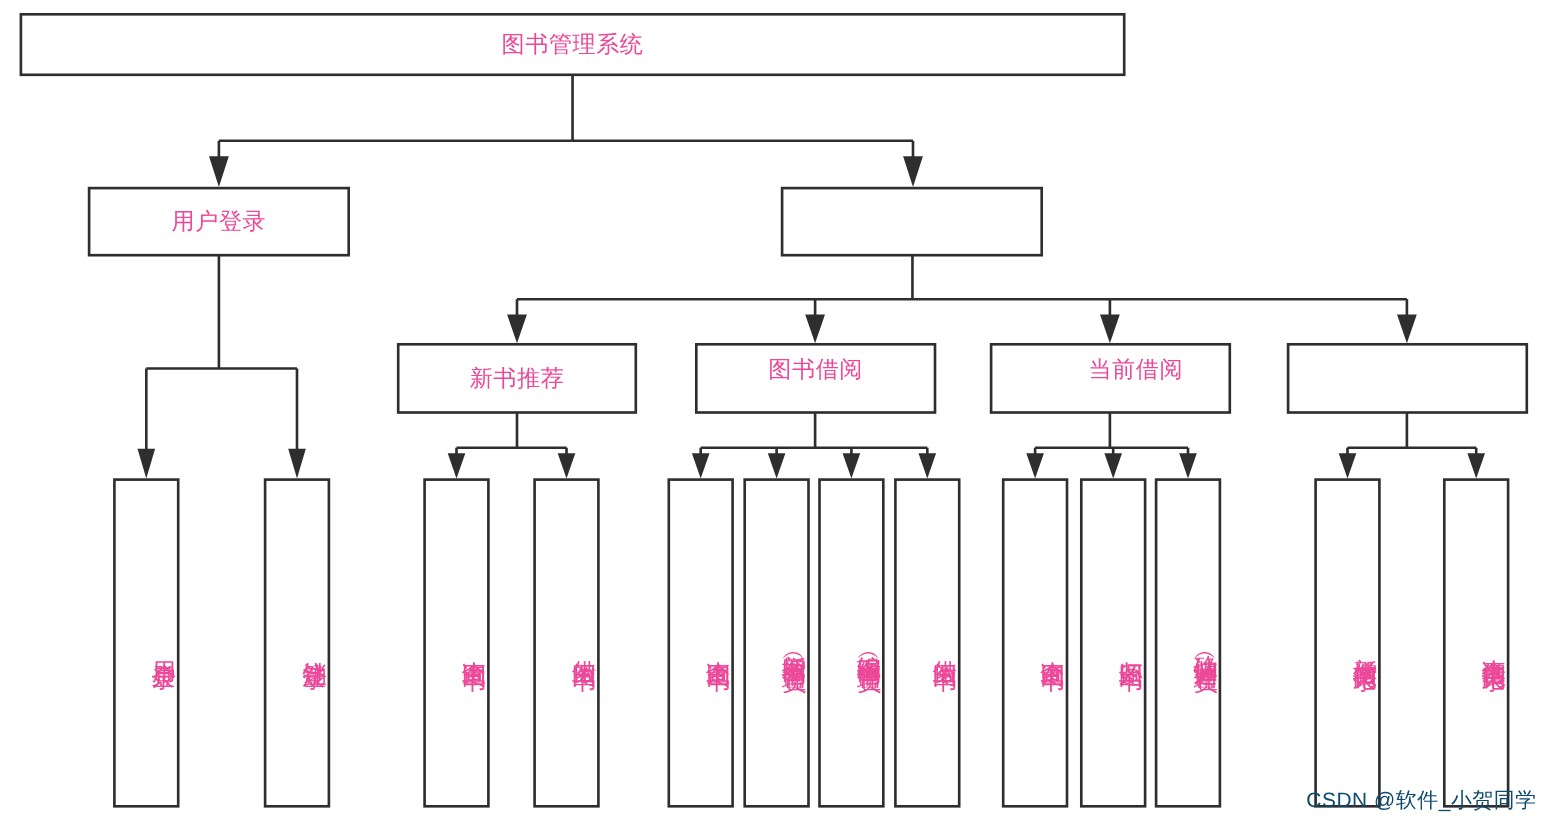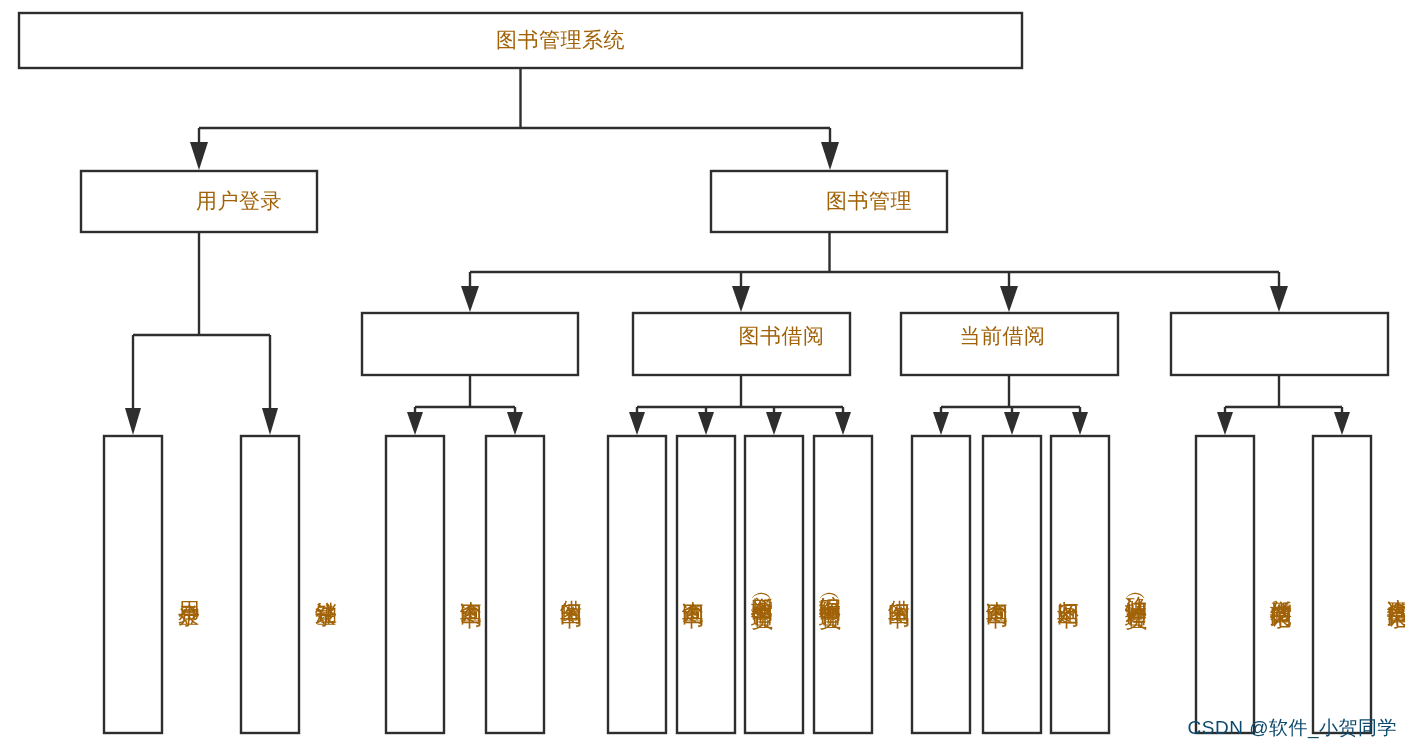--- a/index.html
+++ b/index.html
@@ -40,26 +40,25 @@
   }
   .arrow-head {
     fill: #2e2e2e;
     stroke: none;
   }
   .node-label {
     position: absolute;
     display: flex;
     align-items: center;
     justify-content: center;
-    color: #a16207;
+    color: #ec4899;
     font-family: Liberation Serif, serif;
     line-height: 1.18;
     pointer-events: none;
     box-sizing: border-box;
-    margin-left: 40px;
   }
   .node-label.horiz {
     font-size: 21px;
     letter-spacing: 0.5px;
   }
   .node-label.vert {
     writing-mode: vertical-rl;
     text-orientation: upright;
     font-size: 22px;
     letter-spacing: 2px;
@@ -183,24 +182,24 @@
     <rect class="node-box" x="912" y="436" width="58" height="297"></rect>
     <rect class="node-box" x="983" y="436" width="58" height="297"></rect>
     <rect class="node-box" x="1051" y="436" width="58" height="297"></rect>
     <rect class="node-box" x="1196" y="436" width="58" height="297"></rect>
     <rect class="node-box" x="1313" y="436" width="58" height="297"></rect>
   </svg>
 
   <div class="node-label horiz" style="left:19px; top:13px; width:1003px; height:55px;">图书管理系统</div>
 
   <div class="node-label horiz" style="left:81px; top:171px; width:236px; height:61px;">用户登录</div>
-  <div class="node-label horiz" style="left:711px; top:171px; width:236px; height:61px;">图书管理</div>
-
+
+  <div class="node-label horiz" style="left:362px; top:313px; width:216px; height:62px;">新书推荐</div>
   <div class="node-label horiz" style="left:633px; top:313px; width:217px; height:46px;">图书借阅</div>
-  <div class="node-label horiz" style="left:854px; top:313px; width:217px; height:46px;">当前借阅</div>
+  <div class="node-label horiz" style="left:924px; top:313px; width:217px; height:46px;">当前借阅</div>
 
   <div class="node-label vert" style="left:104px; top:436px; width:58px; height:297px;">用户登录</div>
   <div class="node-label vert" style="left:241px; top:436px; width:58px; height:297px;">注销登录</div>
   <div class="node-label vert" style="left:386px; top:436px; width:58px; height:297px;">查询图书</div>
   <div class="node-label vert" style="left:486px; top:436px; width:58px; height:297px;">借阅图书</div>
   <div class="node-label vert" style="left:608px; top:436px; width:58px; height:297px;">查询图书</div>
   <div class="node-label vert" style="left:677px; top:436px; width:58px; height:297px;">新增图书（管理员）</div>
   <div class="node-label vert" style="left:745px; top:436px; width:58px; height:297px;">编辑图书（管理员）</div>
   <div class="node-label vert" style="left:814px; top:436px; width:58px; height:297px;">借阅图书</div>
   <div class="node-label vert" style="left:912px; top:436px; width:58px; height:297px;">查询图书</div>

